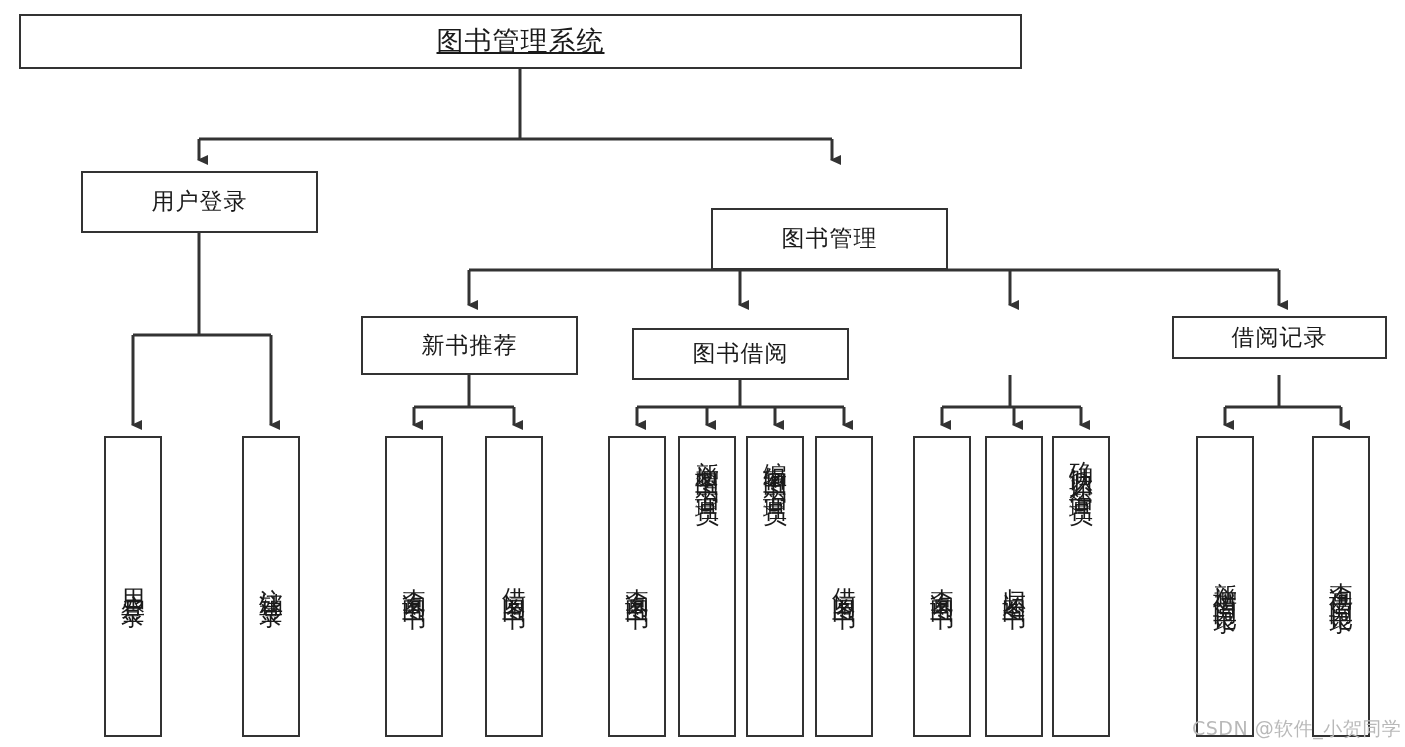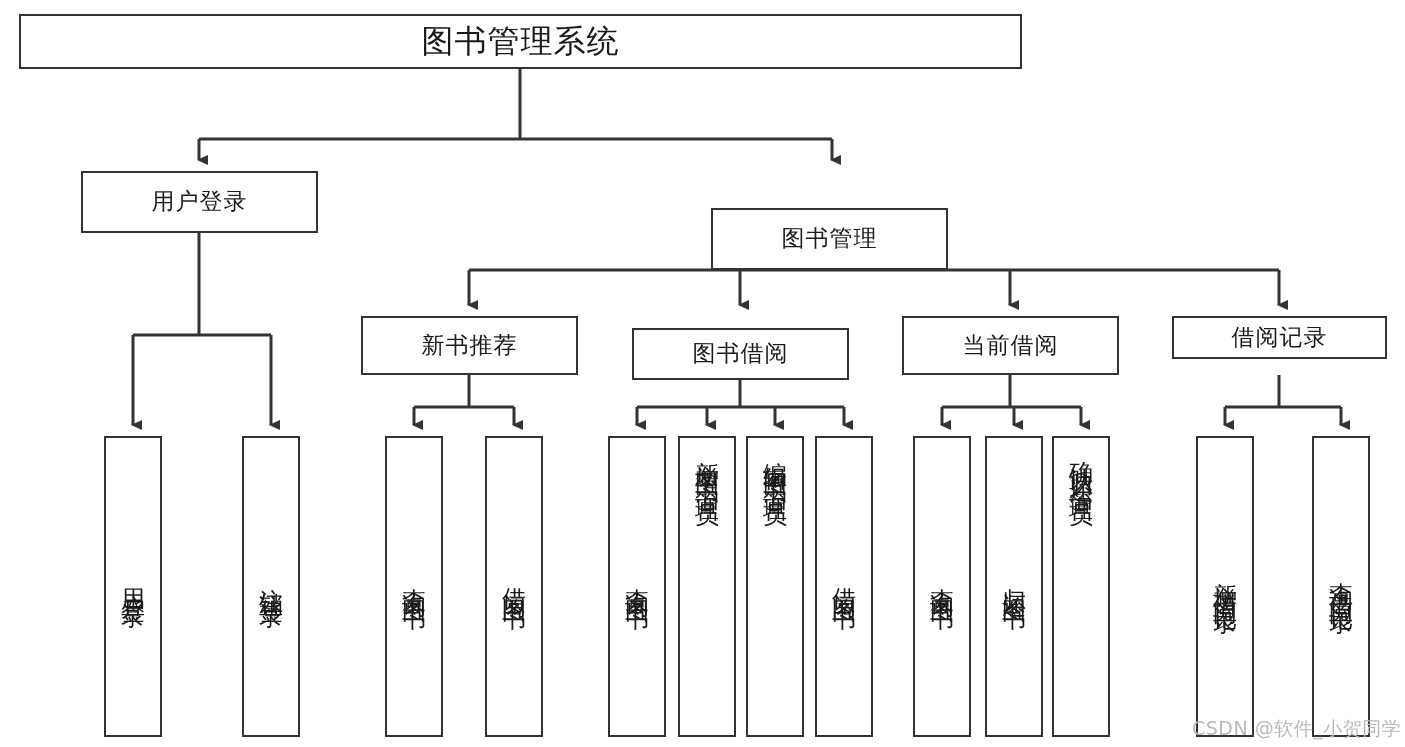--- a/index.html
+++ b/index.html
@@ -32,21 +32,21 @@
   }
   .node .lbl{
     font-size:22px;
     line-height:1.12;
     color:#1a1a1a;
     white-space:nowrap;
     letter-spacing:1px;
   }
   
   .node.h .lbl{font-size:23px;}
-  .node.root .lbl{font-size:32px;}
+  .node.root .lbl{font-size:27px;text-decoration:underline;}
   
   .node.v{
     align-items:flex-start;
     justify-content:center;
     padding-top:0px;
   }
   .node.v .lbl{
     writing-mode:vertical-rl;
     text-orientation:upright;
     font-size:24px;
@@ -132,23 +132,20 @@
   <div class="node h" style="left:711px;top:171px;width:237px;height:62px;margin-top:37px;">
     <span class="lbl">图书管理</span>
   </div>
 
   <div class="node h" style="left:361px;top:316px;width:217px;height:59px;">
     <span class="lbl">新书推荐</span>
   </div>
   <div class="node h" style="left:632px;top:328px;width:217px;height:52px;">
     <span class="lbl">图书借阅</span>
   </div>
-  <div class="node h" style="left:902px;top:316px;width:217px;height:59px;">
-    <span class="lbl">当前借阅</span>
-  </div>
   <div class="node h" style="left:1172px;top:316px;width:215px;height:43px;">
     <span class="lbl">借阅记录</span>
   </div>
 
   <div class="node v mid" style="left:104px;top:436px;width:58px;height:301px;">
     <span class="lbl">用户登录</span>
   </div>
   <div class="node v mid" style="left:242px;top:436px;width:58px;height:301px;">
     <span class="lbl">注销登录</span>
   </div>

